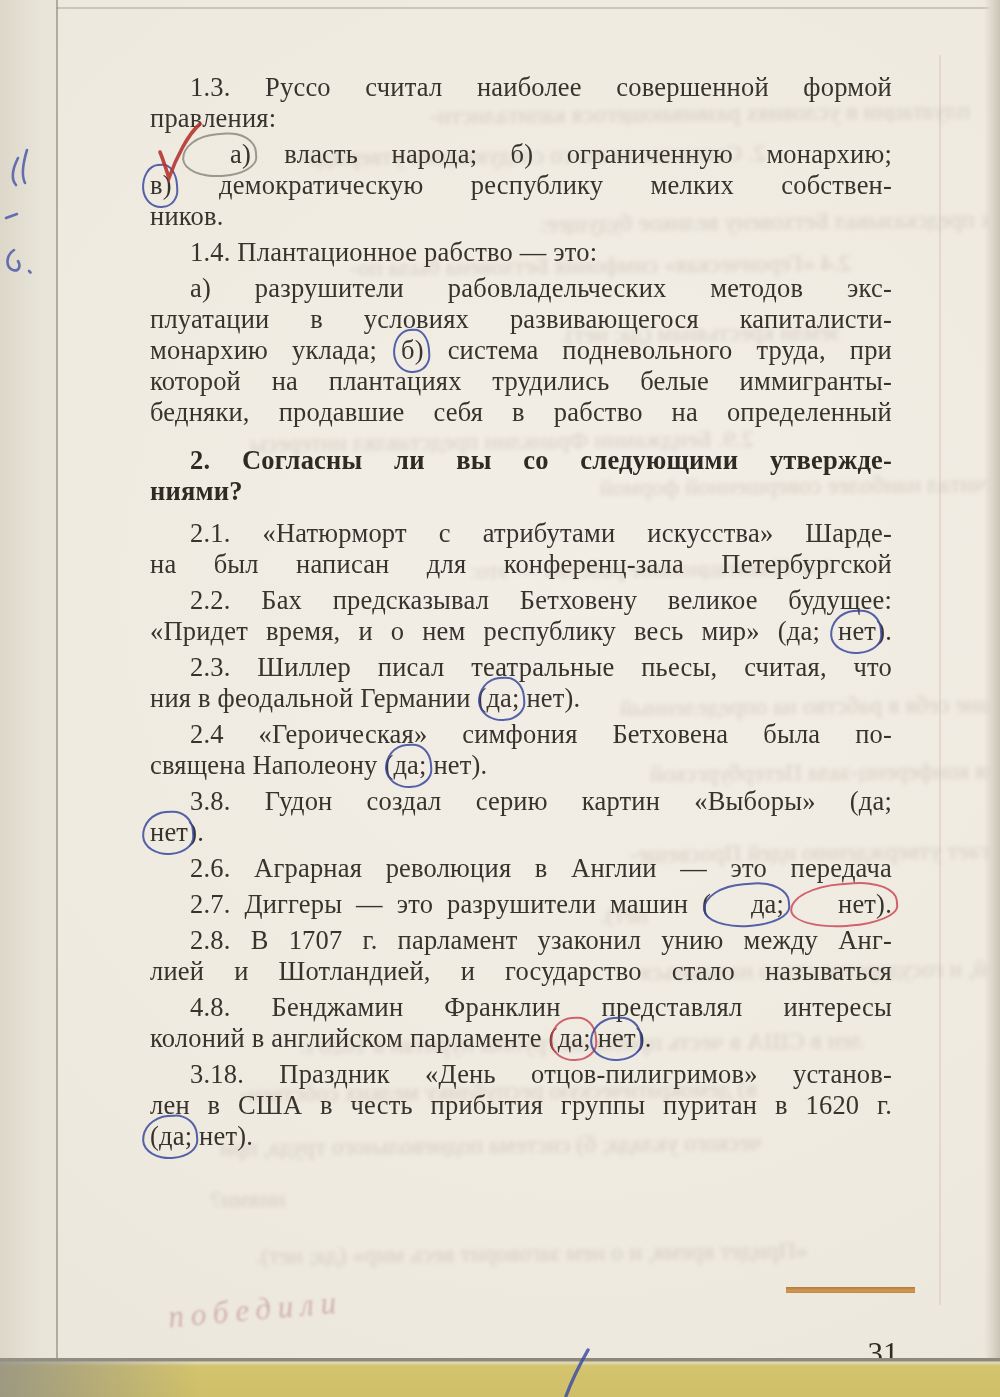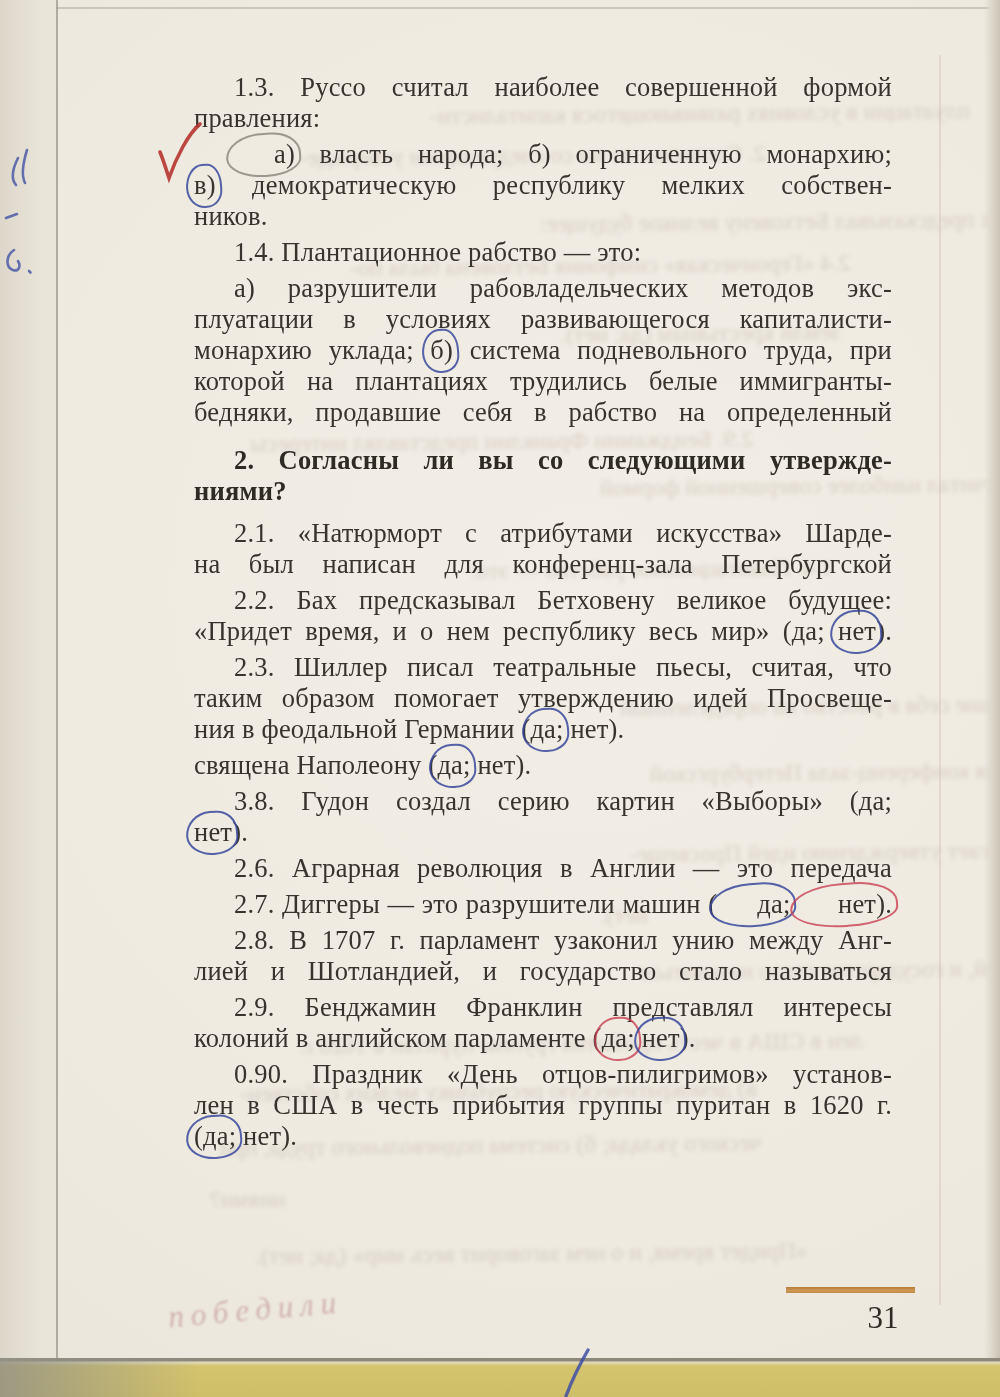--- a/index.html
+++ b/index.html
@@ -27,21 +27,21 @@
     background:rgba(190,150,140,.22); }
   .right-edge { position:absolute; right:0; top:0; width:16px; height:1397px;
     background:linear-gradient(270deg,#c9c4b5 0%, #ded9cc 55%, rgba(222,217,204,0) 100%); }
 
   
   .text-block {
     position:absolute; left:150px; top:72px; width:742px;
     font-size:26.5px; line-height:31px; color:#37332d;
     letter-spacing:.2px;
   }
-  .para { margin-bottom:5px;margin-left:44px; }
+  .para { margin-bottom:5px; }
   .para.heading { font-weight:bold; margin-top:17px; margin-bottom:11px; color:#2e2b25; }
   .line { text-align:justify; text-align-last:justify; }
   .line.nojust { text-align-last:left; }
   .line.ind { text-indent:40px; }
 
   
   .circ { position:relative; display:inline-block; }
   .circ::after {
     content:""; position:absolute; left:-8px; right:-6px; top:-6px; bottom:-7px;
     border:2.6px solid; border-radius:55% 45% 52% 58% / 62% 55% 45% 52%;
@@ -65,21 +65,21 @@
   .handwriting {
     position:absolute; left:168px; top:1292px;
     font-style:italic; font-size:31px; letter-spacing:7px;
     color:rgba(188,132,134,.55); filter:blur(1.1px);
     transform:rotate(-5deg);
   }
 
   
   .footer-rule { position:absolute; left:786px; top:1287px; width:129px; height:6px;
     background:linear-gradient(180deg,#b57c39 0%, #cf9854 60%, #c08a45 100%); }
-  .page-number { position:absolute; left:858px; top:1300px; width:50px;
+  .page-number { position:absolute; left:858px; top:1336px; width:50px;
     font-size:31px; color:#2f2c26; text-align:center; }
 
   
   .bottom-band { position:absolute; left:0; bottom:0; width:1000px; height:39px;
     background:linear-gradient(180deg,#8c897b 0px,#8c897b 3px,#e4ddc0 4px,#d4c46e 8px,#cfbf68 100%); }
   .bottom-band::after { content:""; position:absolute; inset:0;
     background:linear-gradient(90deg, rgba(148,146,134,.85) 0%, rgba(148,146,134,0) 20%); }
 </style>
 </head>
 <body>
@@ -141,46 +141,46 @@
       <div class="para">
         <div class="line ind"><span>2.1. «Натюрморт с атрибутами искусства» Шарде-</span></div>
         <div class="line"><span>на был написан для конференц-зала Петербургской</span></div>
       </div>
       <div class="para">
         <div class="line ind"><span>2.2. Бах предсказывал Бетховену великое будущее:</span></div>
         <div class="line"><span>«Придет время, и о нем республику весь мир» (да; </span><span class="circ circ-blue">нет</span><span>).</span></div>
       </div>
       <div class="para">
         <div class="line ind"><span>2.3. Шиллер писал театральные пьесы, считая, что</span></div>
-        <div class="line"><span>таким образом помогает утверждению идей Просвеще-</span></div>
         <div class="line nojust"><span>ния в феодальной Германии (</span><span class="circ circ-blue">да;</span><span> нет).</span></div>
       </div>
       <div class="para">
+        <div class="line ind"><span>2.4 «Героическая» симфония Бетховена была по-</span></div>
         <div class="line nojust"><span>священа Наполеону (</span><span class="circ circ-blue">да;</span><span> нет).</span></div>
       </div>
       <div class="para">
         <div class="line ind"><span>3.8. Гудон создал серию картин «Выборы» (да;</span></div>
         <div class="line nojust"><span class="circ circ-blue">нет</span><span>).</span></div>
       </div>
       <div class="para">
         <div class="line ind"><span>2.6. Аграрная революция в Англии — это передача</span></div>
       </div>
       <div class="para">
         <div class="line ind"><span>2.7. Диггеры — это разрушители машин (</span><span class="circ circ-blue">да;</span><span> </span><span class="circ circ-red">нет).</span></div>
       </div>
       <div class="para">
         <div class="line ind"><span>2.8. В 1707 г. парламент узаконил унию между Анг-</span></div>
         <div class="line"><span>лией и Шотландией, и государство стало называться</span></div>
       </div>
       <div class="para">
-        <div class="line ind"><span>2.9. Бенджамин Франклин представлял интересы</span></div>
+        <div class="line ind"><span>4.8. Бенджамин Франклин представлял интересы</span></div>
         <div class="line nojust"><span>колоний в английском парламенте (</span><span class="circ circ-red">да;</span><span> </span><span class="circ circ-blue">нет</span><span>).</span></div>
       </div>
       <div class="para">
-        <div class="line ind"><span>0.90. Праздник «День отцов-пилигримов» установ-</span></div>
+        <div class="line ind"><span>3.18. Праздник «День отцов-пилигримов» установ-</span></div>
         <div class="line"><span>лен в США в честь прибытия группы пуритан в 1620 г.</span></div>
         <div class="line nojust"><span class="circ circ-blue">(да;</span><span> нет).</span></div>
       </div>
     </div>
 
   <svg class="checkmark-svg" width="62" height="70" viewBox="0 0 62 70">
     <path d="M12,32 C16,42 19,52 21,58 C28,38 40,14 52,4" fill="none" stroke="#b5352f" stroke-width="3.6" stroke-linecap="round" opacity="0.9"></path>
   </svg>
 
   <svg class="margin-marks-svg" width="40" height="150" viewBox="0 0 40 150">

